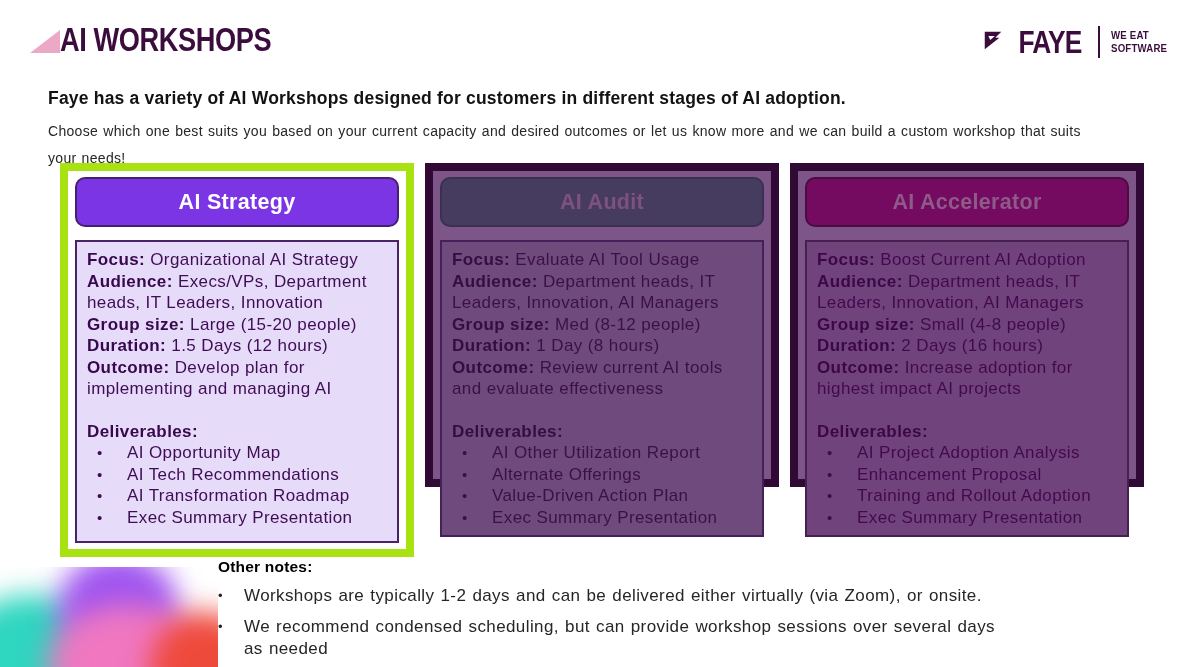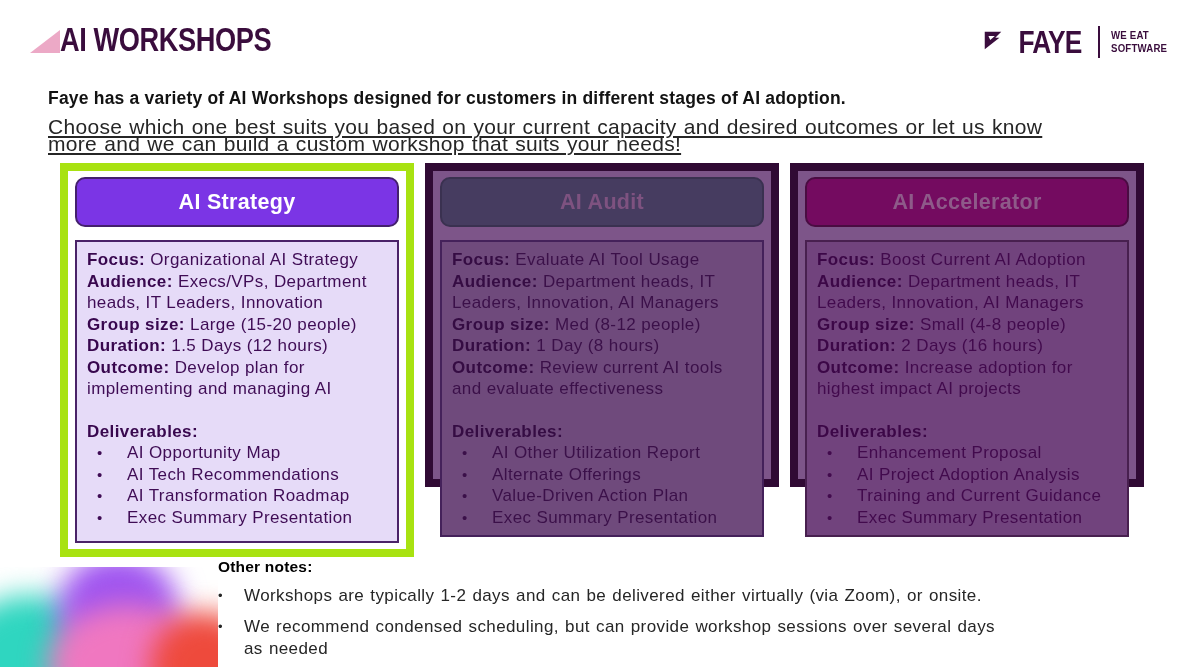--- a/index.html
+++ b/index.html
@@ -26,22 +26,22 @@
   .logo-flag { width:22px; height:22px; display:block; margin-bottom:4px; }
   .logo-brand { font-size:31px; font-weight:800; letter-spacing:-1px; line-height:1;
                 transform:scaleX(0.85); transform-origin:center; }
   .logo-div { width:2px; height:32px; background:#3A0D3D; margin:0 2px; }
   .logo-tag { font-size:10.5px; font-weight:700; line-height:1.2; letter-spacing:0.2px;
               transform:scaleX(0.92); transform-origin:left center; white-space:pre-line; }
 
   
   .intro { position:absolute; left:48px; top:88px; width:1105px; }
   .intro-headline { font-size:17.5px; font-weight:700; color:#121212; letter-spacing:0.2px; }
-  .intro-sub { margin-top:9px; font-size:21px; color:#262626; line-height:17px;
-               letter-spacing:0.3px; word-spacing:1px; max-width:1045px;text-decoration:underline; }
+  .intro-sub { margin-top:9px; font-size:14px; color:#262626; line-height:27px;
+               letter-spacing:0.3px; word-spacing:1px; max-width:1045px; }
 
   
   .cards { position:absolute; left:60px; top:163px; width:1084px; height:394px;
            display:flex; gap:11px; align-items:flex-start; }
   .card { flex:1; height:394px; display:flex; flex-direction:column;
           border:8px solid var(--card-border); background:var(--card-bg); padding:6px 7px; }
   .card--dim { height:324px; }
   .card-head { height:50px; flex:0 0 50px; display:flex; align-items:center; justify-content:center;
                background:var(--head-bg); border:2px solid var(--head-border); border-radius:10px;
                color:var(--head-text); font-weight:700; font-size:21.5px; letter-spacing:0.3px; }
@@ -169,27 +169,27 @@
         <span>AI Accelerator</span>
       </div>
       <div class="card-body">
         <div class="field"><b>Focus:</b> <span>Boost Current AI Adoption</span></div>
         <div class="field"><b>Audience:</b> <span>Department heads, IT Leaders, Innovation, AI Managers</span></div>
         <div class="field"><b>Group size:</b> <span>Small (4-8 people)</span></div>
         <div class="field"><b>Duration:</b> <span>2 Days (16 hours)</span></div>
         <div class="field"><b>Outcome:</b> <span>Increase adoption for highest impact AI projects</span></div>
         <span class="deliv-head">Deliverables:</span>
         <div class="bullet-row">
+            <span>AI Project Adoption Analysis</span>
+          </div>
+        <div class="bullet-row">
             <span>Enhancement Proposal</span>
           </div>
         <div class="bullet-row">
-            <span>AI Project Adoption Analysis</span>
-          </div>
-        <div class="bullet-row">
-            <span>Training and Current Guidance</span>
+            <span>Training and Rollout Adoption</span>
           </div>
         <div class="bullet-row">
             <span>Exec Summary Presentation</span>
           </div>
       </div>
     </div>
 
   </div>
 
   <div class="notes">

